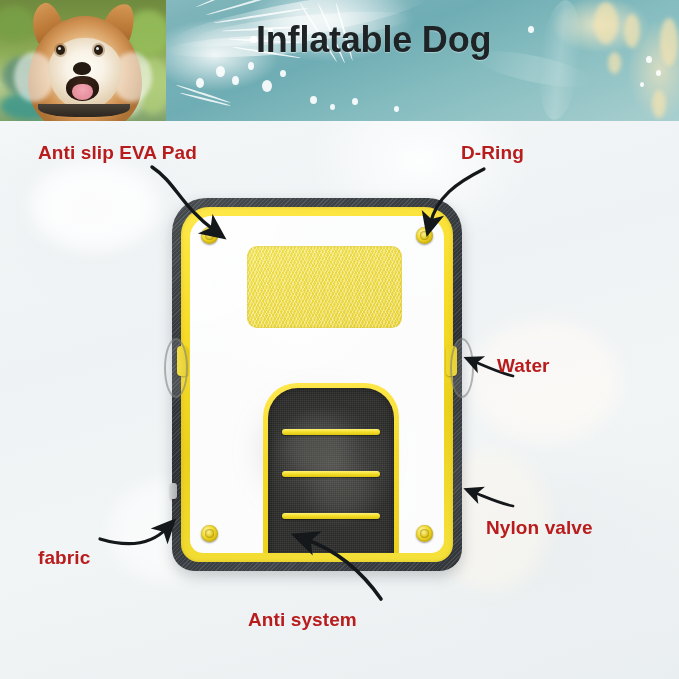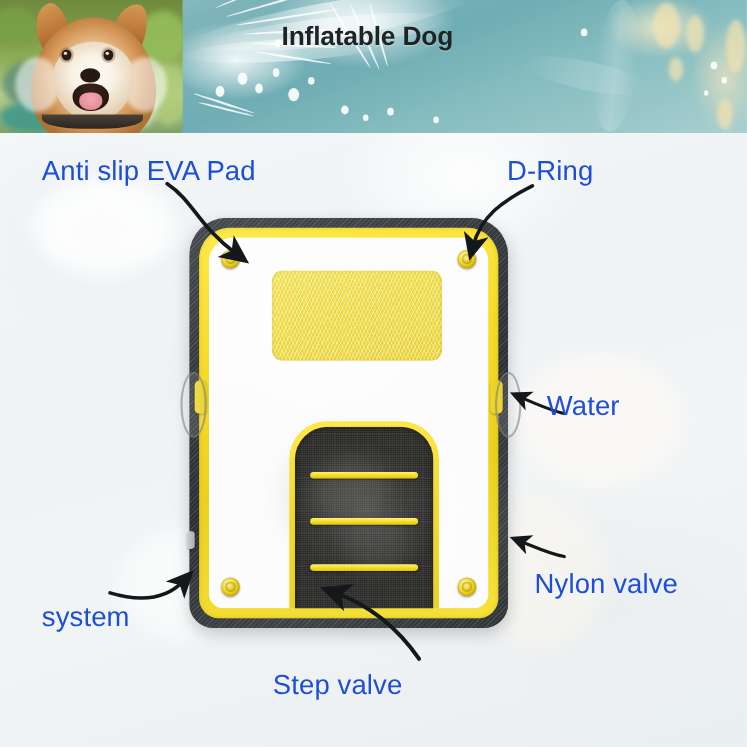--- a/index.html
+++ b/index.html
@@ -70,21 +70,21 @@
   .dog-tongue{position:absolute;left:6px;top:8px;width:21px;height:16px;border-radius:50% 50% 58% 58%;background:radial-gradient(ellipse at 50% 35%,#f3a7b4,#e0838f);}
   .dog-collar{
     position:absolute;left:38px;top:104px;width:92px;height:13px;
     background:linear-gradient(180deg,#4a4238,#2c261f);border-radius:0 0 40% 40%/0 0 70% 70%;
   }
   .dog-ruff{position:absolute;border-radius:50%;background:rgba(255,255,255,.55);filter:blur(2px);}
 
   
   .banner-title{
     position:absolute;left:256px;top:22px;width:400px;
-    font-size:24px;font-weight:bold;color:#1e2326;line-height:1.02;
+    font-size:36px;font-weight:bold;color:#1e2326;line-height:1.02;
     letter-spacing:-.2px;
     text-shadow:0 1px 1px rgba(255,255,255,.35);
   }
   .title-l2{margin-top:20px;}
 
   
   .stage{
     position:absolute;left:0;top:121px;width:679px;height:558px;
     background:
       radial-gradient(ellipse 180px 140px at 90px 90px, rgba(236,240,242,.9), rgba(236,240,242,0) 70%),
@@ -191,22 +191,22 @@
   }
   
   .valve-nub{
     position:absolute;width:7px;height:16px;border-radius:3px;
     background:linear-gradient(90deg,#cfd2d2,#a9adad);
     box-shadow:0 1px 2px rgba(0,0,0,.25);
   }
 
   
   .lbl{
-    position:absolute;font-weight:normal;color:#1d4ed8;white-space:nowrap;
-    font-size:25px;letter-spacing:.1px;
+    position:absolute;font-weight:bold;color:#b91c1c;white-space:nowrap;
+    font-size:19px;letter-spacing:.1px;
   }
   .arrow-svg{position:absolute;left:0;top:0;width:679px;height:558px;pointer-events:none;}
 </style>
 </head>
 <body>
 
 <div id="page">
 
   <div class="banner">
     <div class="banner-bg"></div>
@@ -340,16 +340,16 @@
 
       <path d="M381,478 C363,452 338,430 305,418" stroke="#14181a" stroke-width="3.6" fill="none" stroke-linecap="round" marker-end="url(#ah)"></path>
     </svg>
 
   </div>
 
   <div class="lbl" style="left:38px;top:142px;">Anti slip EVA Pad</div>
   <div class="lbl" style="left:461px;top:142px;">D-Ring</div>
   <div class="lbl" style="left:497px;top:355px;">Water</div>
   <div class="lbl" style="left:486px;top:517px;">Nylon valve</div>
-  <div class="lbl" style="left:38px;top:547px;">system</div>
-  <div class="lbl" style="left:248px;top:609px;">Step valve</div>
+  <div class="lbl" style="left:38px;top:547px;">fabric</div>
+  <div class="lbl" style="left:248px;top:609px;">Anti system</div>
 
 </div>
 
 </body></html>

